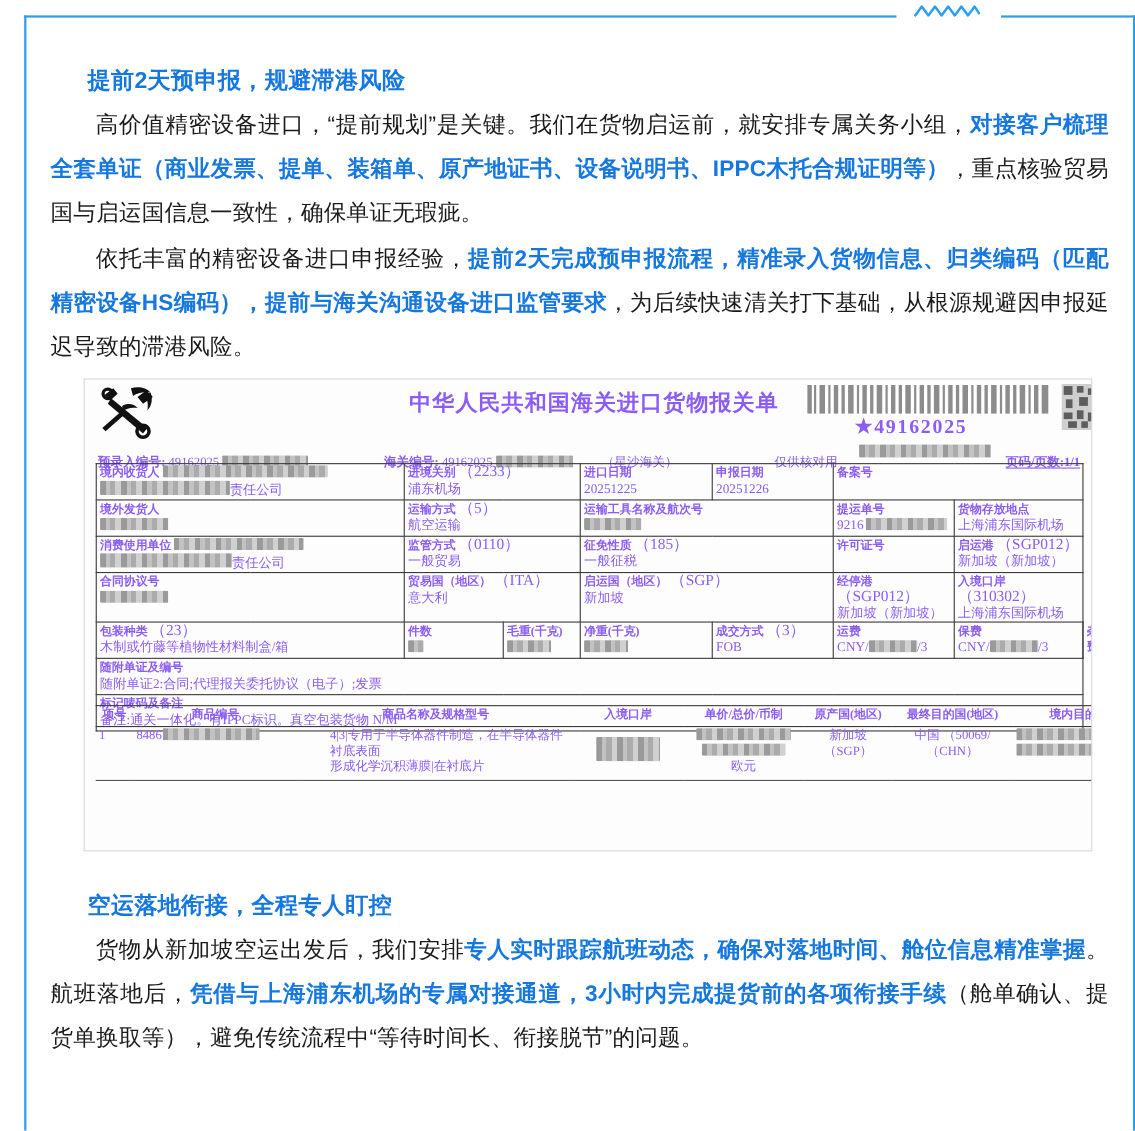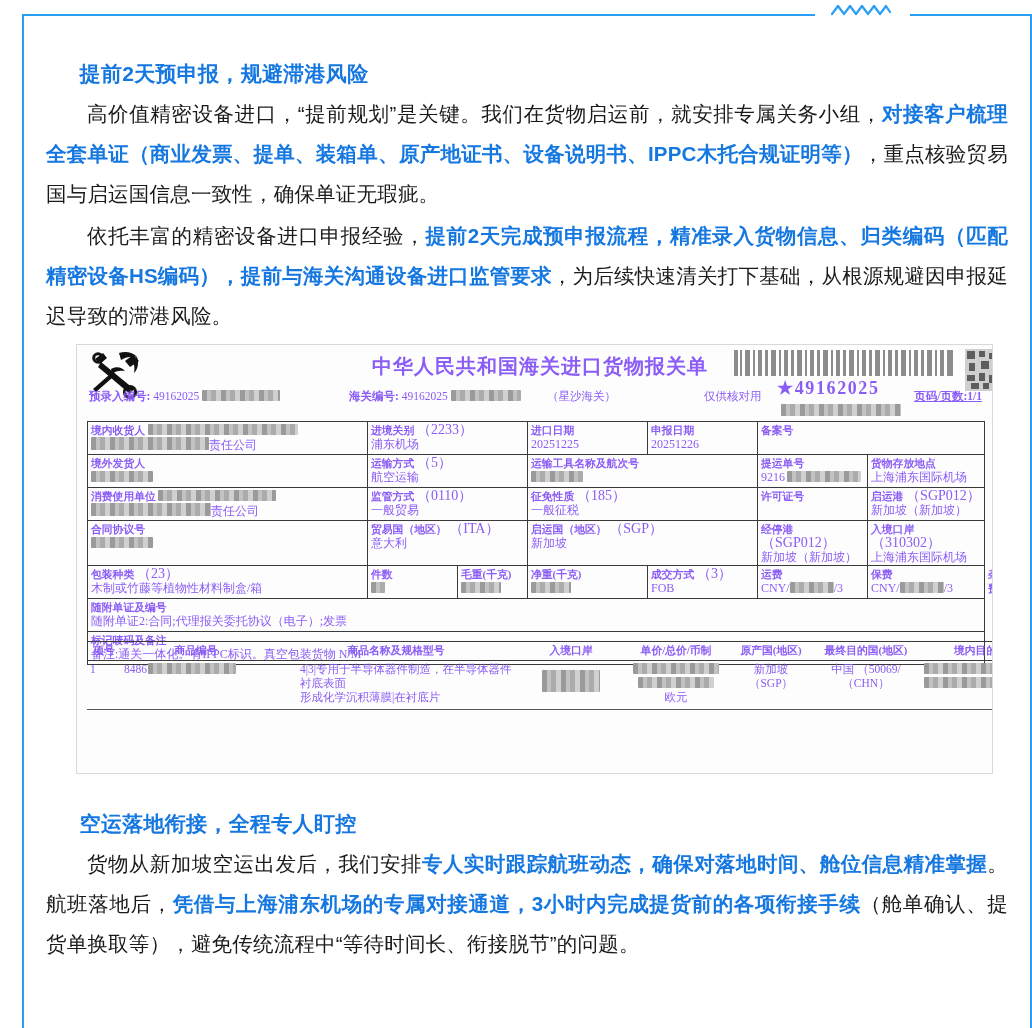--- a/index.html
+++ b/index.html
@@ -82,21 +82,21 @@
   .emblem{position:absolute;left:12px;top:4px;width:56px;height:52px;}
   .doc-title{
     position:absolute;left:295px;top:8px;
     font-size:20px;font-weight:bold;letter-spacing:1px;
     font-family:"Liberation Serif","DejaVu Serif",serif;
   }
   .barcode{position:absolute;left:655px;top:4px;width:225px;height:28px;}
   .barcode-num{position:absolute;left:655px;top:32px;font-size:18px;letter-spacing:1.6px;font-weight:bold;margin-left:45px;}
   .qr{position:absolute;left:888px;top:4px;width:42px;height:42px;}
 
-  .row-meta{position:absolute;top:44px;left:0;width:100%;height:18px;font-size:11.5px;}
+  .row-meta{position:absolute;top:68px;left:0;width:100%;height:18px;font-size:11.5px;}
   .row-meta span.lbl{font-weight:bold;}
   .m1{position:absolute;left:12px;}
   .m2{position:absolute;left:272px;}
   .m3{position:absolute;left:470px;}
   .m4{position:absolute;left:627px;}
   .m5{position:absolute;right:10px;text-decoration:underline;}
 
   table.cform{
     position:absolute;left:10px;top:76px;
     width:897px;

